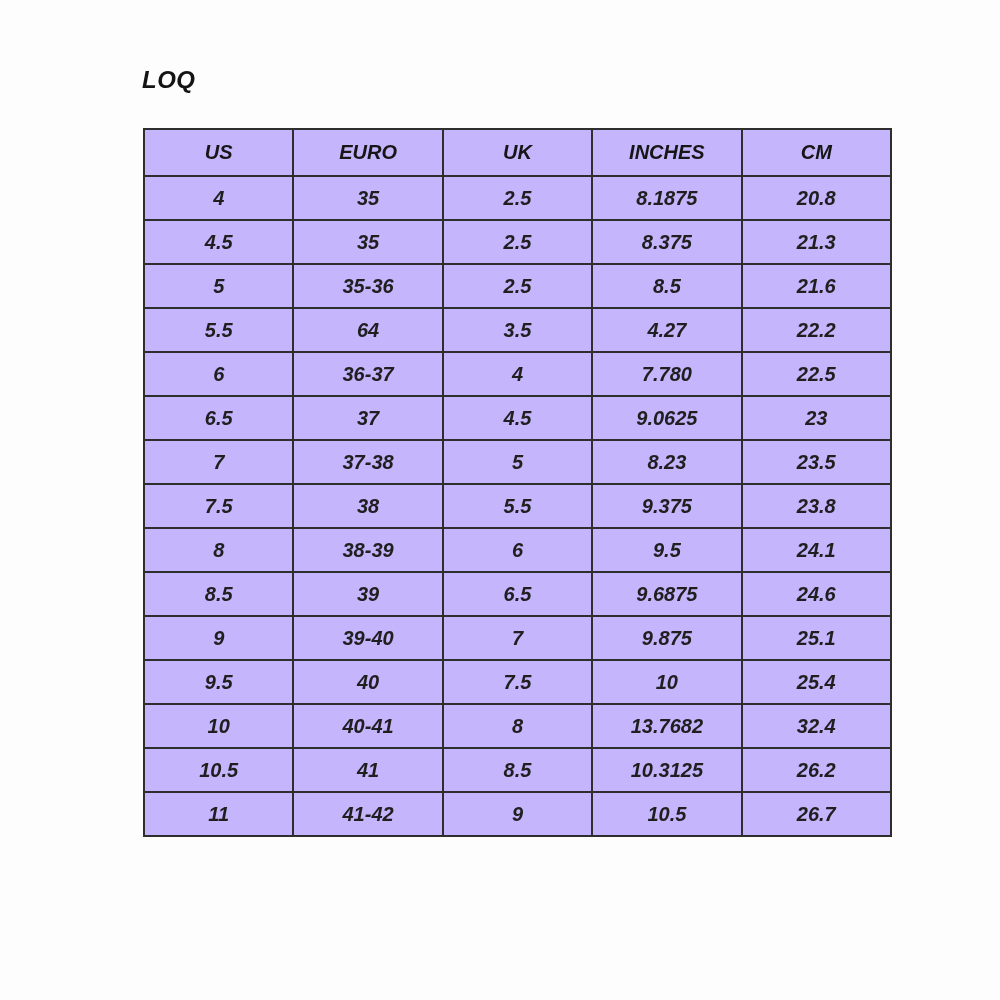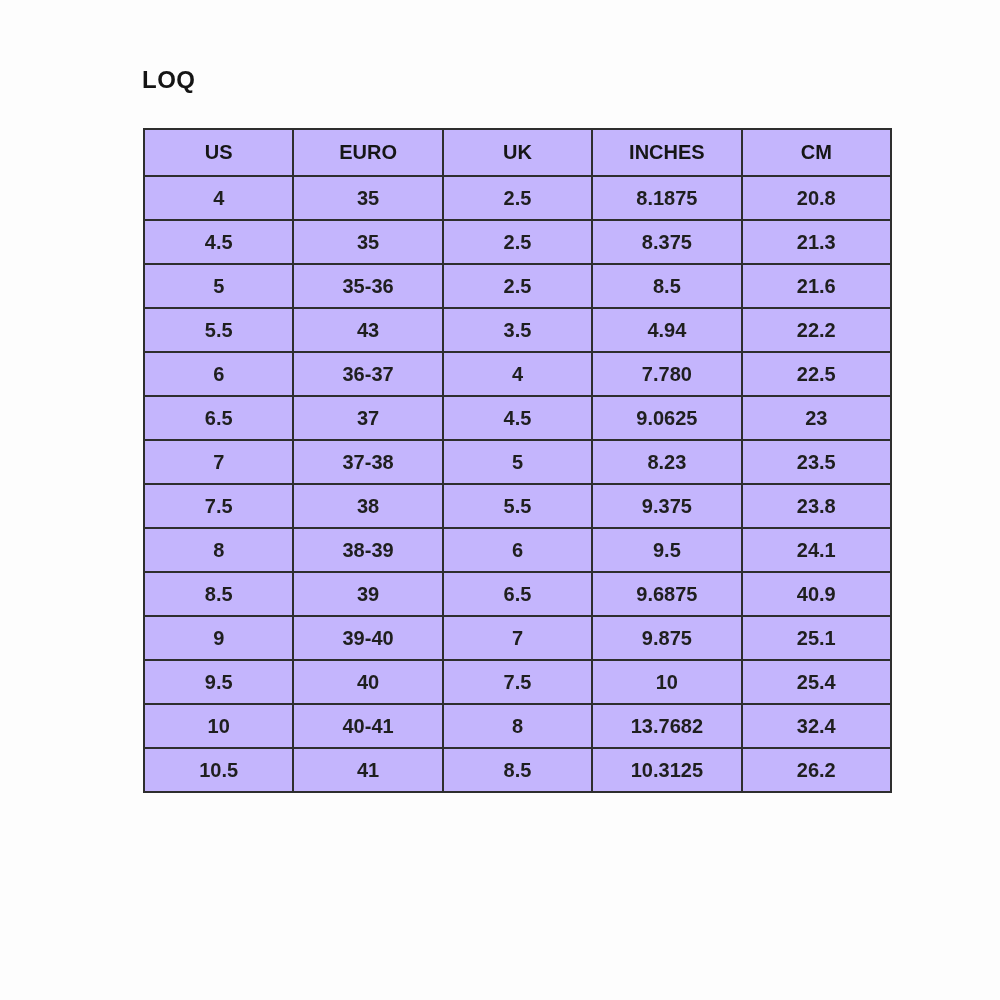--- a/index.html
+++ b/index.html
@@ -9,20 +9,21 @@
     background: #fdfdfd;
     font-family: "Liberation Sans", "DejaVu Sans", sans-serif;
     color: #1b1b1b;
     overflow: hidden;
   }
   .canvas {
     position: relative;
     width: 1000px;
     height: 1000px;
     background: #fdfdfd;
+    font-style: italic;
   }
   .page-title {
     position: absolute;
     left: 142px;
     top: 66px;
     font-size: 24px;
     font-weight: bold;
     letter-spacing: 0.5px;
     color: #141414;
   }
@@ -88,23 +89,23 @@
         </tr>
         <tr>
           <td>5</td>
           <td>35-36</td>
           <td>2.5</td>
           <td>8.5</td>
           <td>21.6</td>
         </tr>
         <tr>
           <td>5.5</td>
-          <td>43</td>
+          <td>64</td>
           <td>3.5</td>
-          <td>4.94</td>
+          <td>4.27</td>
           <td>22.2</td>
         </tr>
         <tr>
           <td>6</td>
           <td>36-37</td>
           <td>4</td>
           <td>7.780</td>
           <td>22.5</td>
         </tr>
         <tr>
@@ -133,21 +134,21 @@
           <td>38-39</td>
           <td>6</td>
           <td>9.5</td>
           <td>24.1</td>
         </tr>
         <tr>
           <td>8.5</td>
           <td>39</td>
           <td>6.5</td>
           <td>9.6875</td>
-          <td>40.9</td>
+          <td>24.6</td>
         </tr>
         <tr>
           <td>9</td>
           <td>39-40</td>
           <td>7</td>
           <td>9.875</td>
           <td>25.1</td>
         </tr>
         <tr>
           <td>9.5</td>
@@ -163,16 +164,23 @@
           <td>13.7682</td>
           <td>32.4</td>
         </tr>
         <tr>
           <td>10.5</td>
           <td>41</td>
           <td>8.5</td>
           <td>10.3125</td>
           <td>26.2</td>
         </tr>
+        <tr>
+          <td>11</td>
+          <td>41-42</td>
+          <td>9</td>
+          <td>10.5</td>
+          <td>26.7</td>
+        </tr>
       </tbody>
   </table>
 
 </div>
 
 </body></html>

